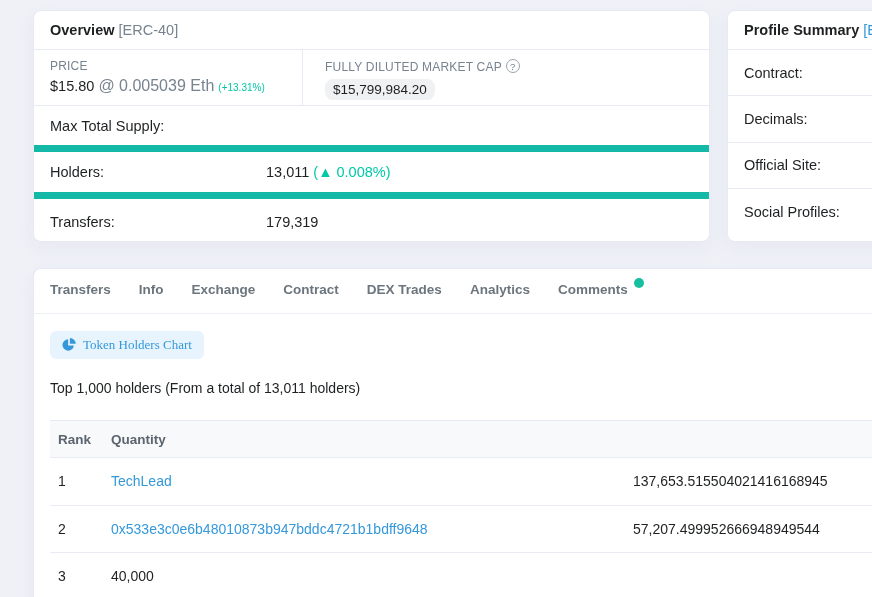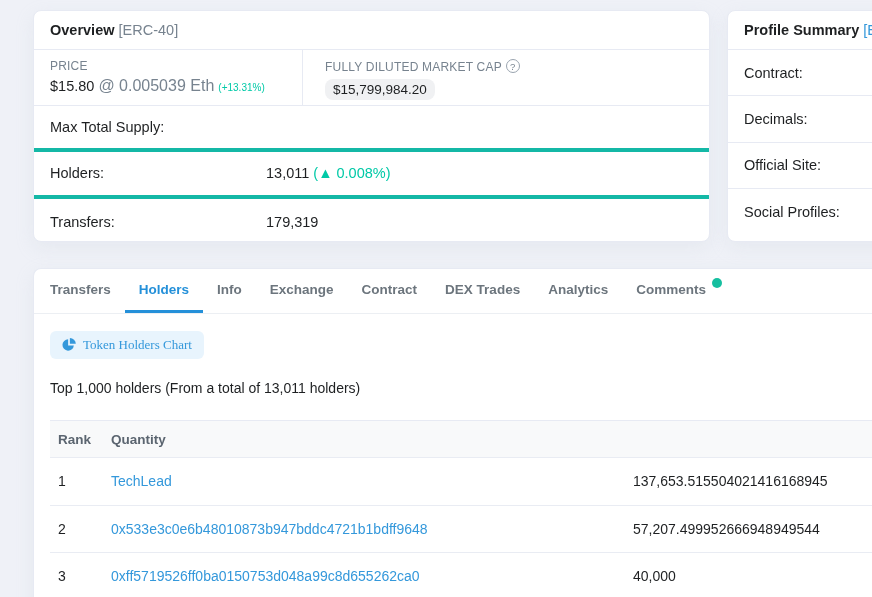--- a/index.html
+++ b/index.html
@@ -45,21 +45,21 @@
     padding:3px 8px; font-size:13.5px; color:#1e2022;
   }
   .q-icon, .i-icon {
     display:inline-block; width:14px; height:14px; line-height:13px;
     border:1px solid #9aa4af; border-radius:50%;
     font-size:9.5px; color:#77838f; text-align:center;
     vertical-align:1px; margin-left:4px; cursor:pointer;
   }
   .ov-row {
     display:flex; align-items:center; height:46.3px;
-    padding:0 16px; border-bottom:4px solid #14b8a6;
+    padding:0 16px; border-bottom:7px solid #14b8a6;
     font-size:14.5px;
   }
   .ov-row:last-child { border-bottom:none; }
   .ov-label { width:216px; color:#1e2022; }
   .ov-value { color:#1e2022; }
 
   
   #profile-card { left:727px; top:10px; width:280px; height:232px; }
   .pf-row {
     display:flex; align-items:center; height:46.3px;
@@ -160,23 +160,20 @@
     </div>
   <div class="pf-row">
       <span>Social Profiles:</span>
     </div>
 </div>
 
 <div class="card" id="main-card">
   <div class="tabs-bar">
     <a class="tab">
         <span>Transfers</span>
-      </a>
-    <a class="tab active">
-        <span>Holders</span>
       </a>
     <a class="tab">
         <span>Info</span>
       </a>
     <a class="tab">
         <span>Exchange</span>
       </a>
     <a class="tab">
         <span>Contract</span>
       </a>
@@ -215,18 +212,17 @@
         <a class="link">TechLead</a>
         <span>137,653.515504021416168945</span>
       </div>
       <div class="t-row t-data">
         <span>2</span>
         <a class="link">0x533e3c0e6b48010873b947bddc4721b1bdff9648</a>
         <span>57,207.499952666948949544</span>
       </div>
       <div class="t-row t-data">
         <span>3</span>
-        <a class="link">0xff5719526ff0ba0150753d048a99c8d655262ca0</a>
         <span>40,000</span>
       </div>
     </div>
   </div>
 </div>
 
 </body></html>

